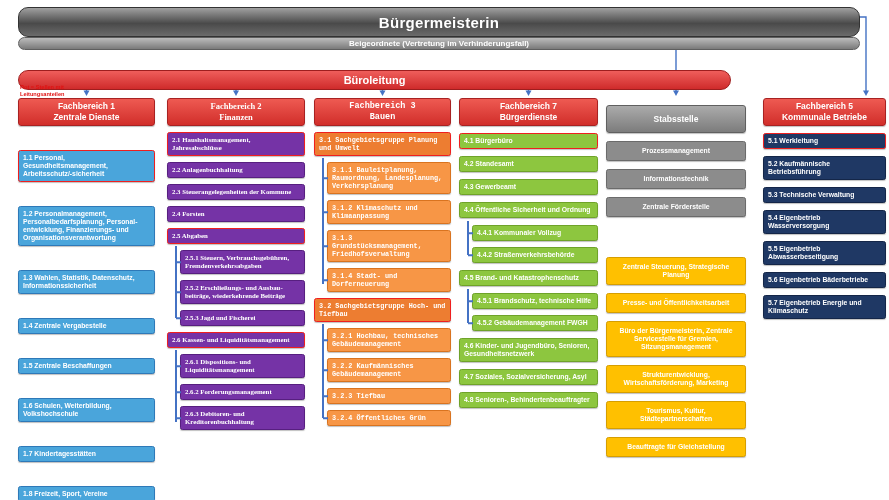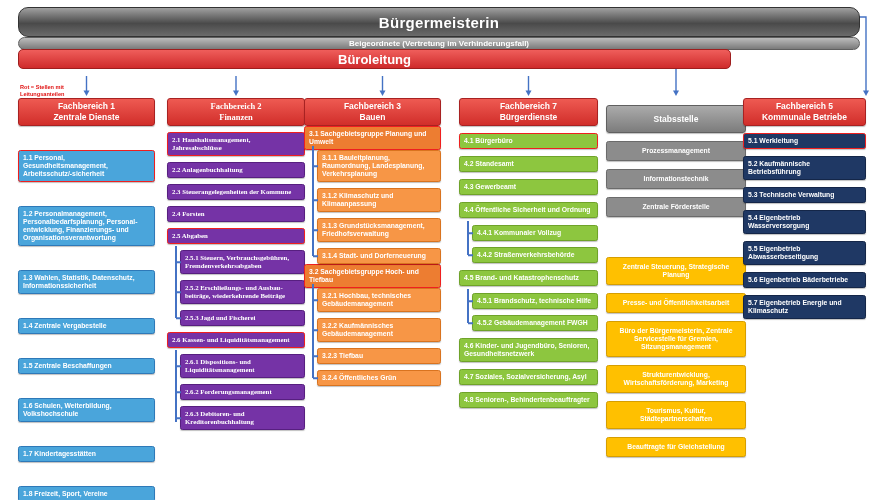--- a/index.html
+++ b/index.html
@@ -5,31 +5,31 @@
   html,body{margin:0;padding:0;background:#fff;}
   .canvas{position:relative;width:889px;height:500px;background:#fff;overflow:hidden;
           font-family:"Liberation Sans",sans-serif;}
   .lines{position:absolute;left:0;top:0;z-index:1;}
   .bar{position:absolute;left:18px;width:842px;display:flex;align-items:center;justify-content:center;
        color:#fff;font-weight:bold;z-index:3;box-sizing:border-box;}
   .bar1{top:7px;height:30px;border-radius:10px;font-size:15px;letter-spacing:.3px;
         background:linear-gradient(180deg,#a0a0a0,#4a4a4a 55%,#6b6b6b);border:1px solid #333;}
   .bar2{top:37px;height:13px;border-radius:7px;font-size:8px;
         background:linear-gradient(180deg,#bcbcbc,#7a7a7a);border:1px solid #5f5f5f;text-align:center;}
-  .bar3{top:49px;width:713px;height:20px;border-radius:5px;font-size:13px;
+  .bar3{top:70px;width:713px;height:20px;border-radius:10px;font-size:11px;
         background:linear-gradient(180deg,#ef5e5b,#cf2b2b);border:1px solid #9e1e1e;}
   .legend{position:absolute;left:20px;top:84px;z-index:3;color:#e01212;font-size:5.6px;
           font-weight:bold;line-height:1.25;white-space:pre-line;}
   .col{position:absolute;top:98px;display:flex;flex-direction:column;z-index:2;box-sizing:border-box;}
   #col1{left:18px;width:137px;gap:24px;}
   #col2{left:167px;width:138px;gap:6px;font-family:Liberation Serif, serif;}
-  #col3{left:304px;width:137px;}
+  #col3{left:314px;width:137px;gap:6px;font-family:Liberation Mono, monospace;}
   #col4{left:459px;width:139px;gap:7px;}
   #col5{left:606px;width:140px;gap:8px;margin-top:7px;}
-  #col6{left:743px;width:123px;gap:7px;}
+  #col6{left:763px;width:123px;gap:7px;}
   .hdr{display:flex;align-items:center;justify-content:center;text-align:center;min-height:22px;
        padding:2px;border-radius:3px;color:#fff;font-weight:bold;font-size:8.5px;line-height:1.25;
        white-space:pre-line;background:linear-gradient(180deg,#ee5a52,#d12e2a);border:1px solid #a82222;
        box-shadow:0 1px 1px rgba(0,0,0,.25);}
   .hdr-gray{background:linear-gradient(180deg,#ababab,#7c7c7c);border-color:#606060;}
   .box{border-radius:2.5px;padding:3px 4px;color:#fff;font-weight:bold;font-size:6.8px;line-height:1.18;
        box-shadow:0 1px 1px rgba(0,0,0,.25);overflow-wrap:break-word;box-sizing:border-box;}
   .c-blue{background:#4aa5db;border:1px solid #2e79b8;}
   .c-purple{background:#7533a6;border:1px solid #571f80;}
   .c-orange{background:#ed7d31;border:1px solid #c45d14;}

